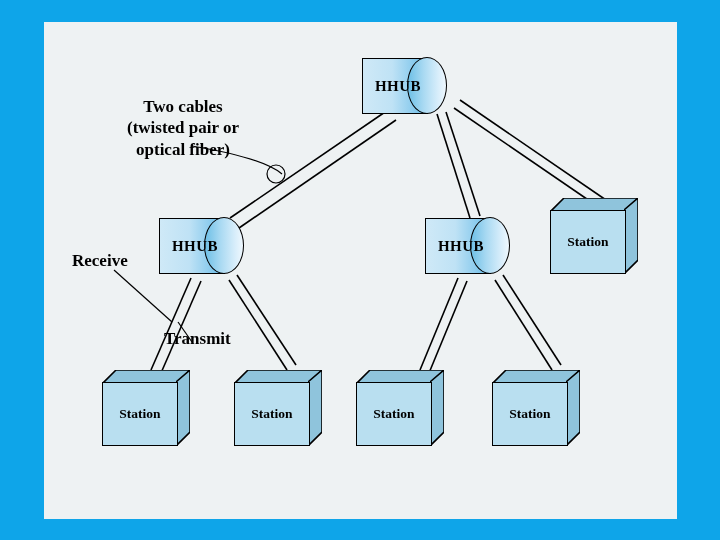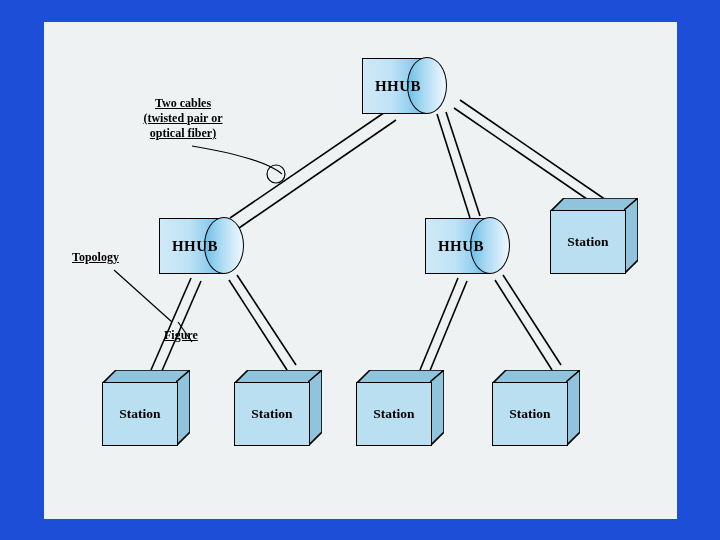--- a/index.html
+++ b/index.html
@@ -10,21 +10,21 @@
   body {
     width: 720px;
     height: 540px;
     font-family: "Liberation Serif", serif;
     overflow: hidden;
   }
   #slide {
     position: relative;
     width: 720px;
     height: 540px;
-    background: #1d4ed8;
+    background: #0ea5e9;
   }
   #canvas {
     position: absolute;
     left: 44px;
     top: 22px;
     width: 633px;
     height: 497px;
     background: #eef2f3;
   }
   #svglayer {
@@ -116,27 +116,26 @@
     left: 74px;
     top: 0;
     width: 14px;
     height: 76px;
     z-index: 1;
   }
 
   
   .anno {
     position: absolute;
-    font-size: 12px;
+    font-size: 17px;
     font-weight: bold;
     color: #000;
     text-align: center;
     line-height: 1.25;
     white-space: pre-line;
-    text-decoration: underline;
   }
   #anno-two-cables { left: 72px; top: 74px; width: 134px; }
   #anno-transmit   { left: 28px; top: 228px; width: 86px; text-align: left; }
   #anno-receive    { left: 120px; top: 306px; width: 92px; text-align: left; }
 
   #caption {
     position: absolute;
     left: 0;
     top: 450px;
     width: 633px;
@@ -256,17 +255,17 @@
       </svg>
       <svg class="side" viewBox="0 0 14 76" preserveAspectRatio="none">
         <polygon points="0,12 14,0 14,62 0,76" fill="#8fc4dc" stroke="#000" stroke-width="1.6"></polygon>
       </svg>
       <div class="front">Station</div>
     </div>
 
     <div class="anno" id="anno-two-cables">Two cables
 (twisted pair or
 optical fiber)</div>
-    <div class="anno" id="anno-transmit">Topology</div>
-    <div class="anno" id="anno-receive">Figure</div>
+    <div class="anno" id="anno-transmit">Receive</div>
+    <div class="anno" id="anno-receive">Transmit</div>
 
   </div>
 </div>
 
 </body></html>

